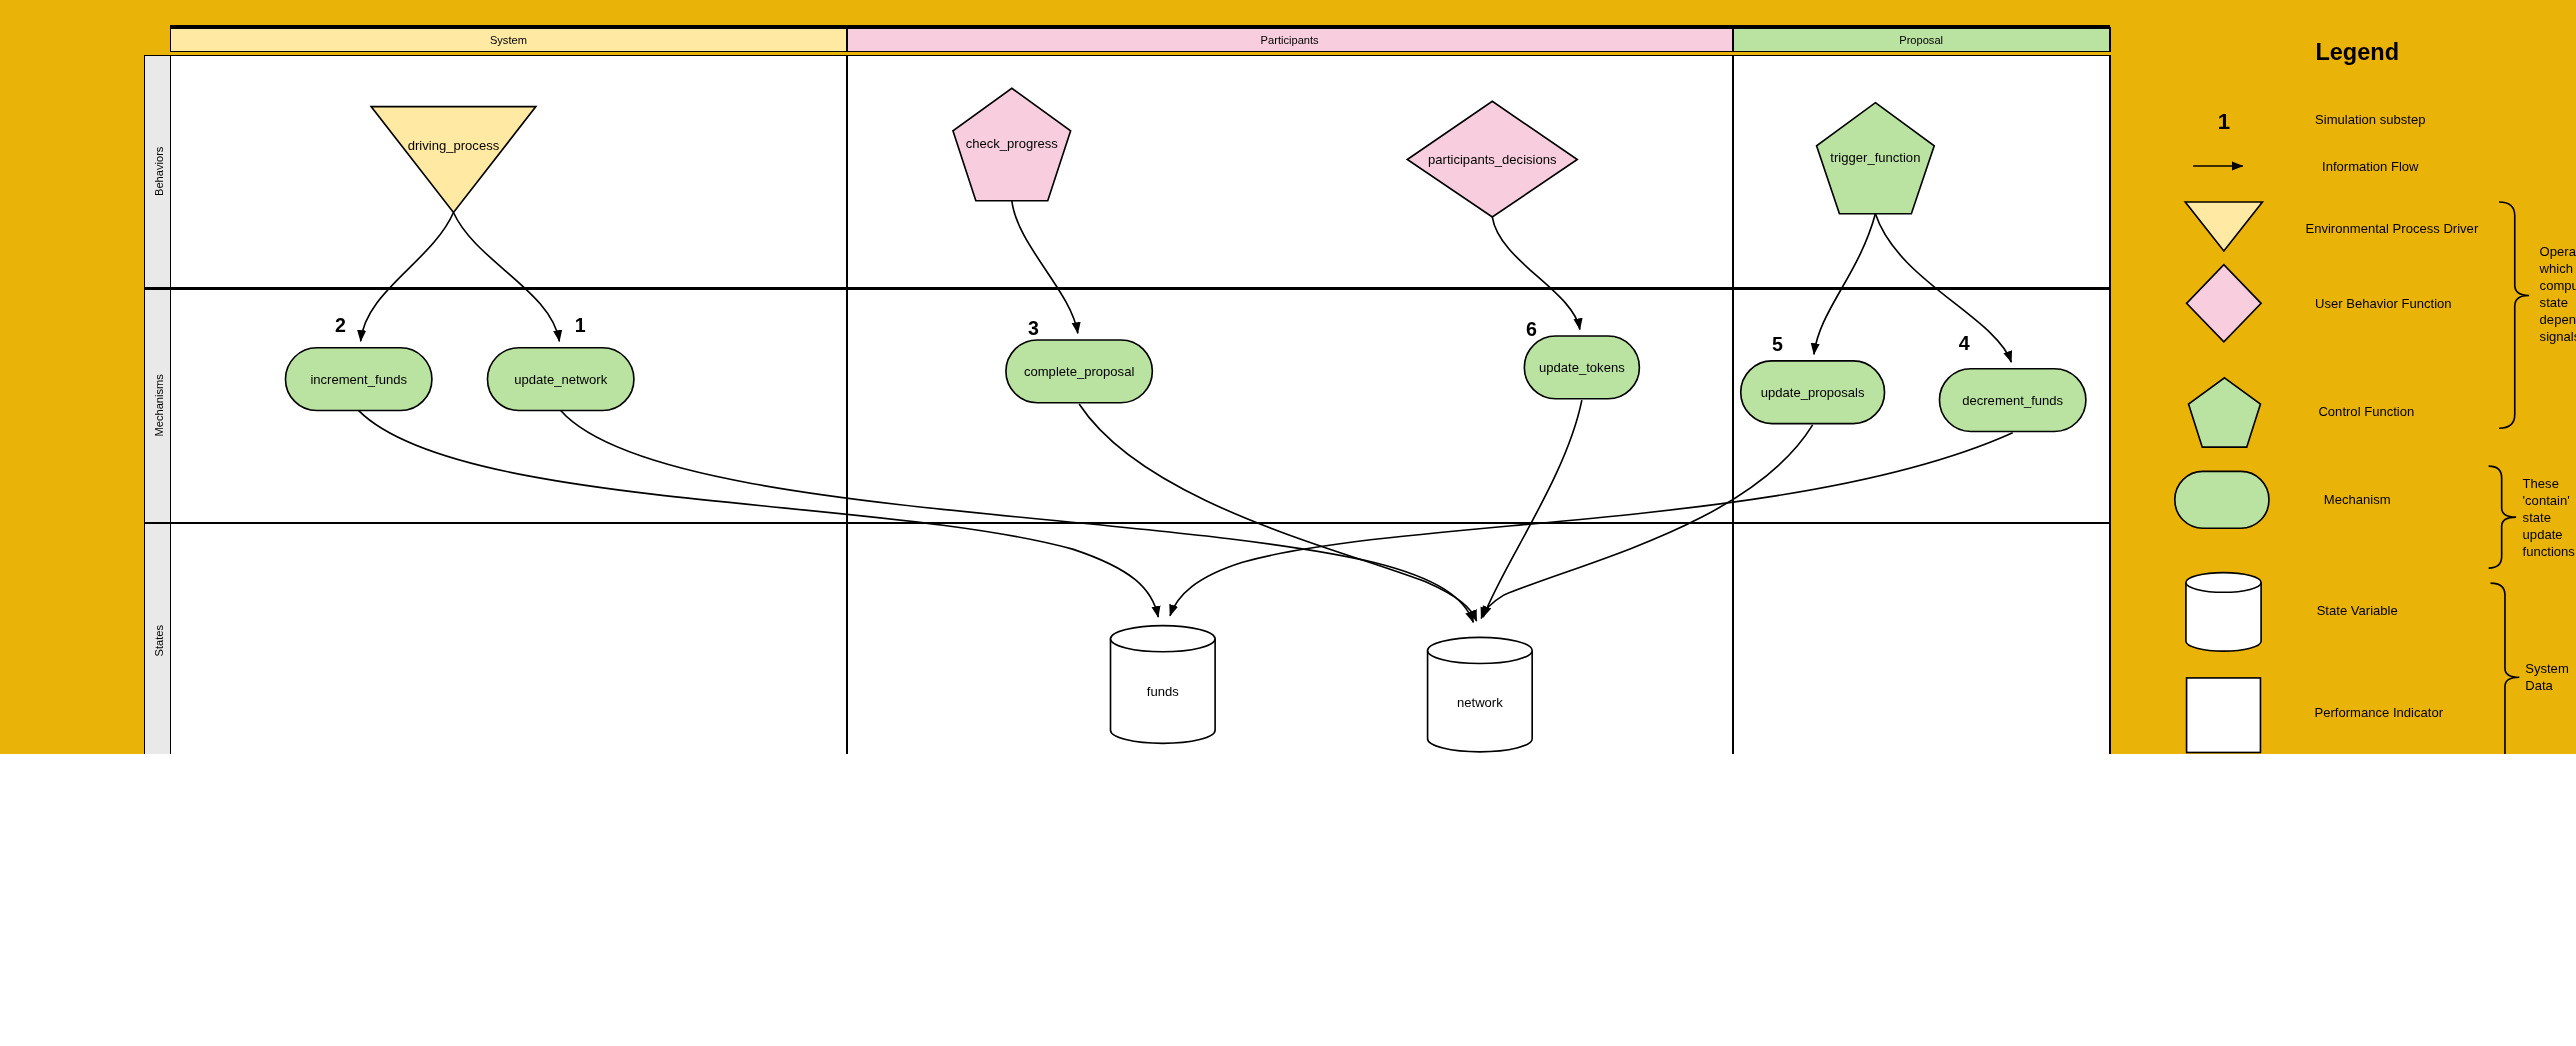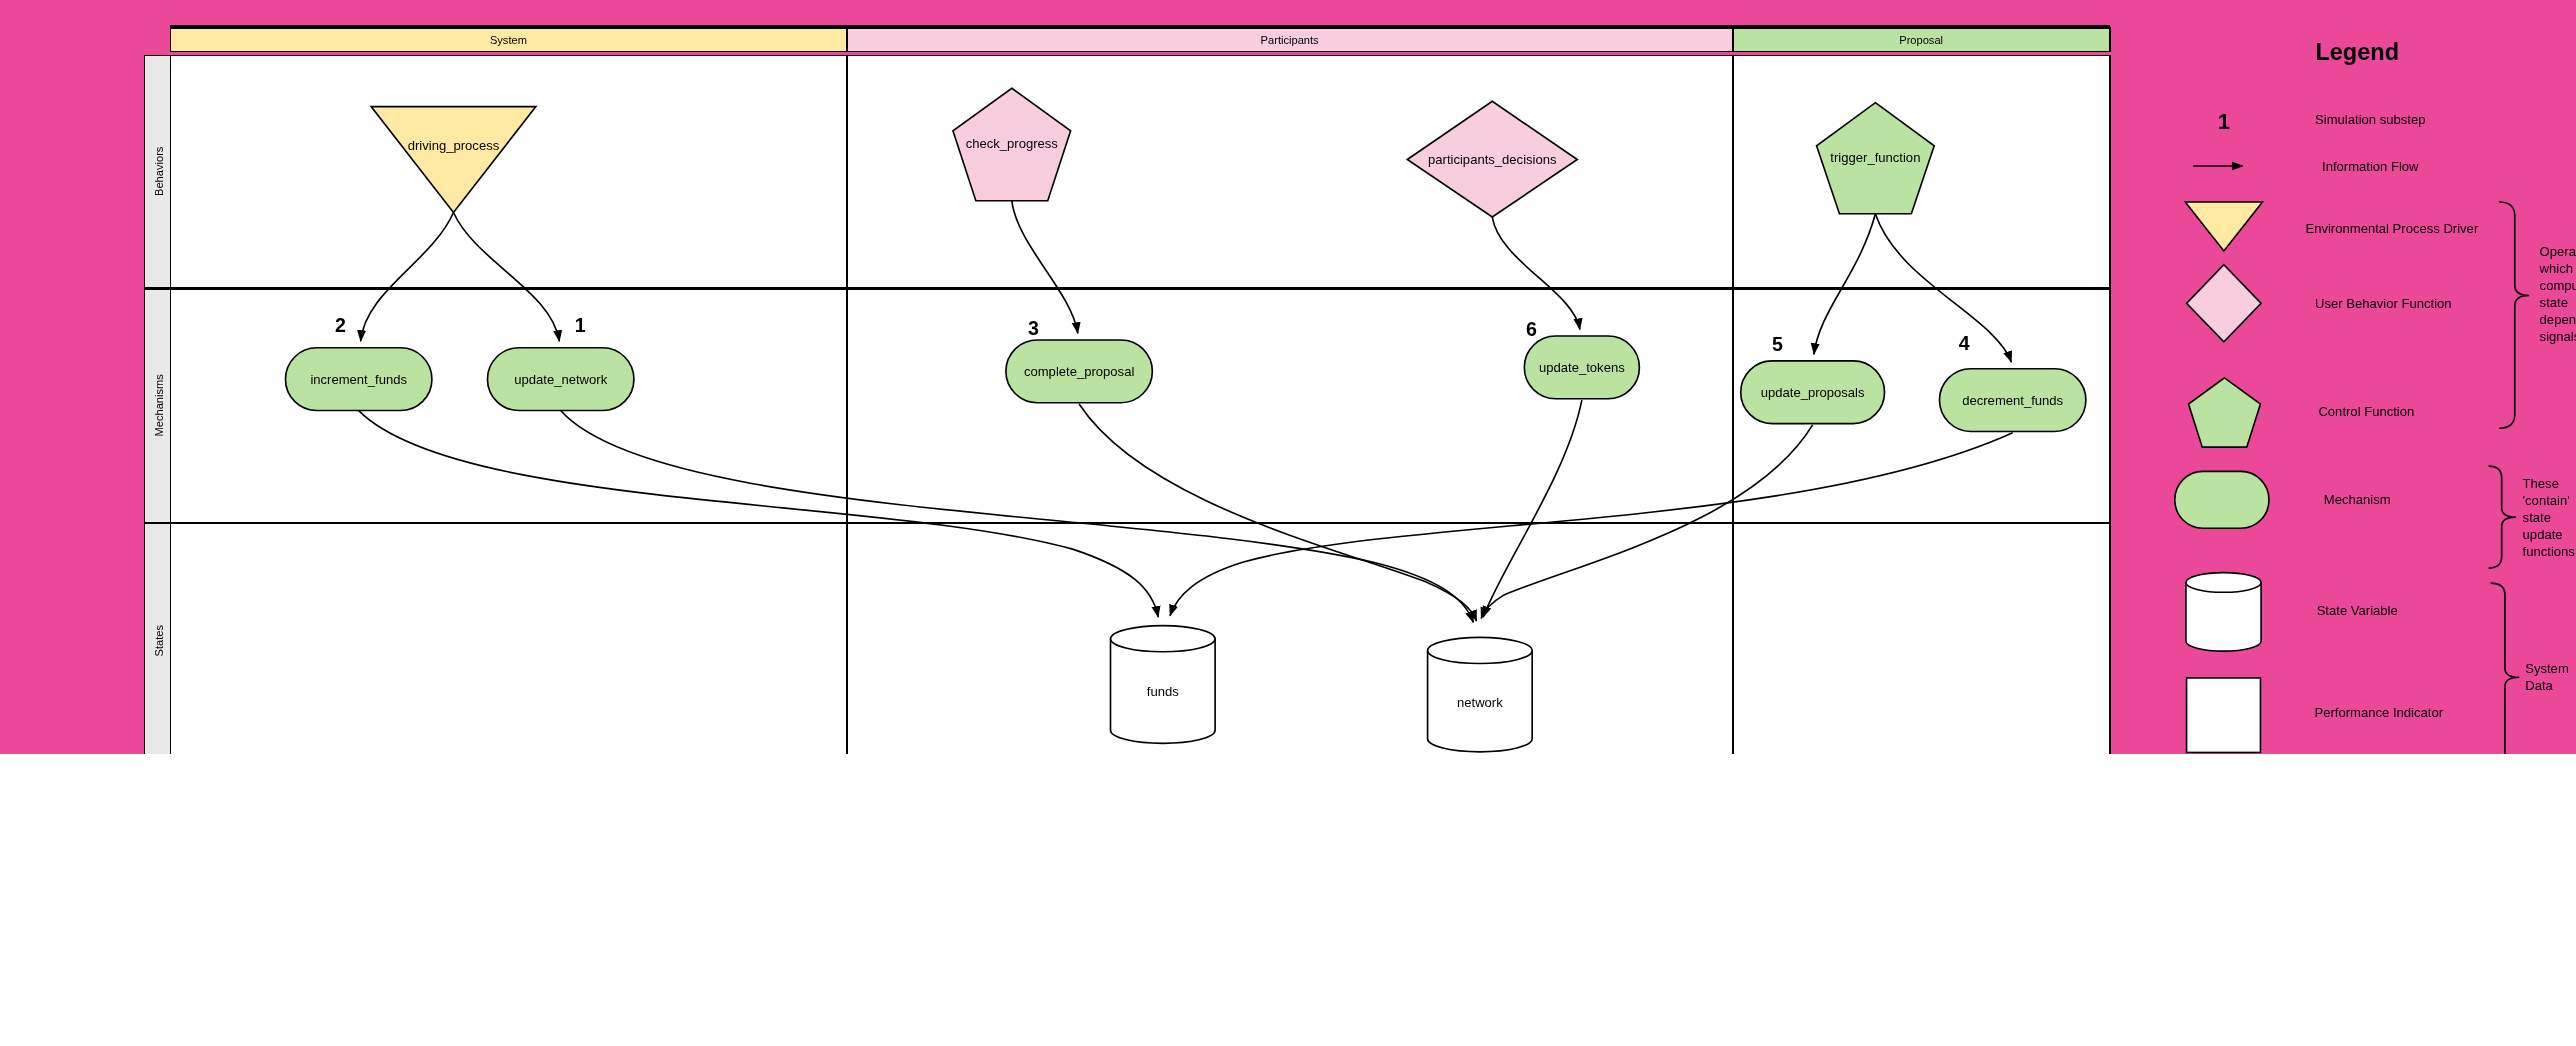--- a/index.html
+++ b/index.html
@@ -1,16 +1,16 @@
 <!DOCTYPE html>
 <html style="font-size:10.5px"><head>
 <meta charset="utf-8">
 <style>
   html,body{margin:0;padding:0;background:#ffffff;overflow:hidden;}
-  .wrap{position:relative;width:2576px;height:754px;background:#ec4899;}
+  .wrap{position:relative;width:2576px;height:754px;background:#eab308;}
   text{font-family:"Liberation Sans","DejaVu Sans",sans-serif;fill:#000;}
   .hdr{font-size:17px;}
   .rot{font-size:17px;}
   .lbl{font-size:20px;}
   .num{font-size:30px;font-weight:bold;}
   .legend-title{font-size:36px;font-weight:bold;}
   .legend-lbl{font-size:20px;}
   .legend-num{font-size:34px;font-weight:bold;}
   .ann{font-size:20px;}
   .edge{fill:none;stroke:#000;stroke-width:2.5;}

